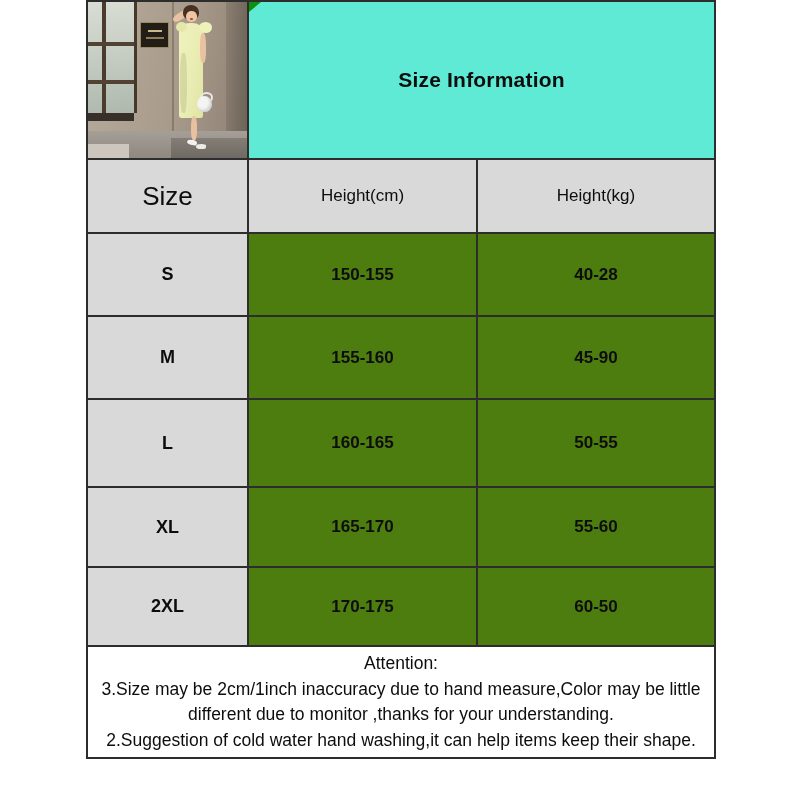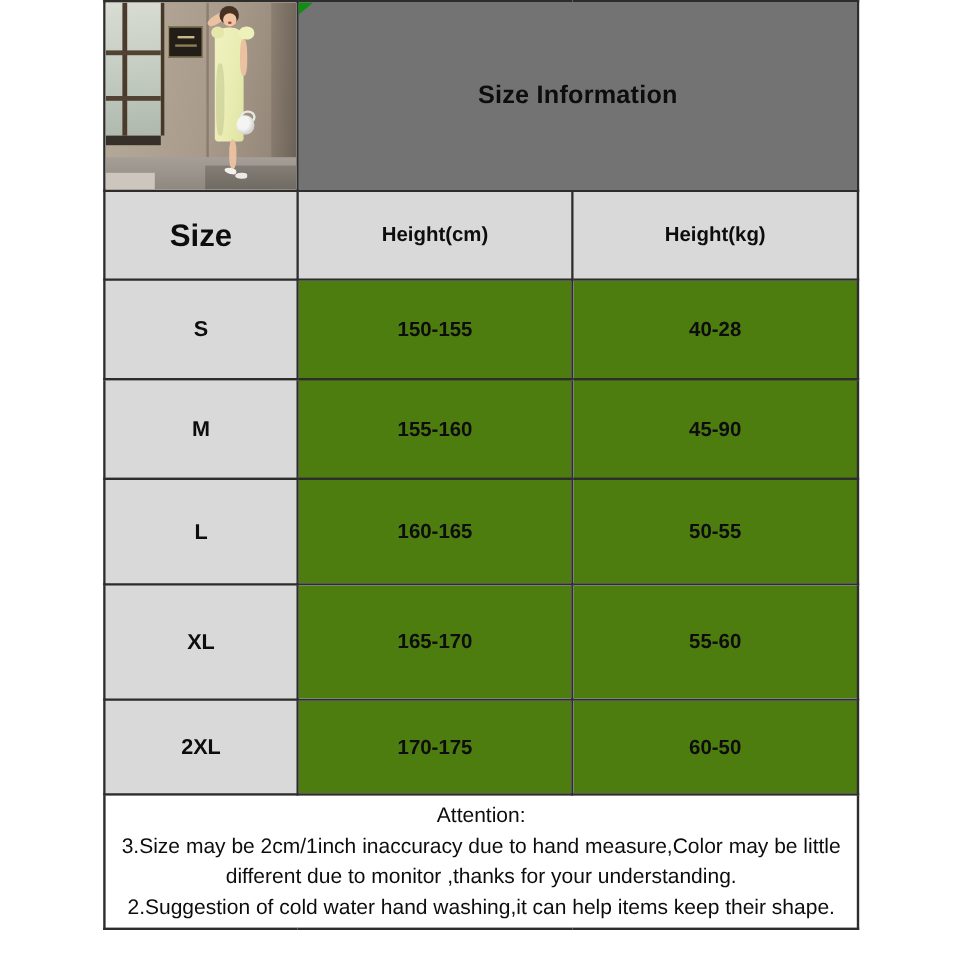--- a/index.html
+++ b/index.html
@@ -11,27 +11,27 @@
   .sheet{position:absolute;left:0;top:0;width:800px;height:800px;background:#fff;}
   table.size-sheet{
     border-collapse:collapse;position:absolute;left:86px;top:0;
     table-layout:fixed;width:628px;
   }
   table.size-sheet td{
     border:2px solid #2d2d2d;padding:0;text-align:center;vertical-align:middle;
     overflow:hidden;
   }
   td.photo-cell{padding:0;background:#a89a8a;position:relative;}
-  td.title-cell{background:#737373;position:relative;}
+  td.title-cell{background:#5eead4;position:relative;}
   .title-text{font-size:21px;font-weight:bold;letter-spacing:0.2px;}
   .corner-tri{
     position:absolute;left:0;top:0;width:0;height:0;
     border-top:10px solid #0f8f0f;border-right:12px solid transparent;
   }
-  td.col-head{background:#d9d9d9;font-weight:bold;font-size:17px;}
+  td.col-head{background:#d9d9d9;font-weight:normal;font-size:17px;}
   td.col-head.size-head{font-size:26px;}
   td.size-col{background:#d9d9d9;font-weight:bold;font-size:18px;}
   td.val-cell{background:#4d7c0f;font-weight:bold;font-size:17px;}
   td.attention-cell{
     background:#ffffff;text-align:left;vertical-align:top;
     font-size:17.5px;line-height:25.5px;font-weight:normal;
     padding:2px 4px 0 4px;
   }
   .att-line{white-space:normal;}
   
@@ -136,21 +136,21 @@
     <tr style="height:83px">
       <td class="size-col">M</td>
       <td class="val-cell">155-160</td>
       <td class="val-cell">45-90</td>
     </tr>
     <tr style="height:88px">
       <td class="size-col">L</td>
       <td class="val-cell">160-165</td>
       <td class="val-cell">50-55</td>
     </tr>
-    <tr style="height:96px">
+    <tr style="height:80px">
       <td class="size-col">XL</td>
       <td class="val-cell">165-170</td>
       <td class="val-cell">55-60</td>
     </tr>
     <tr style="height:79px">
       <td class="size-col">2XL</td>
       <td class="val-cell">170-175</td>
       <td class="val-cell">60-50</td>
     </tr>
 

